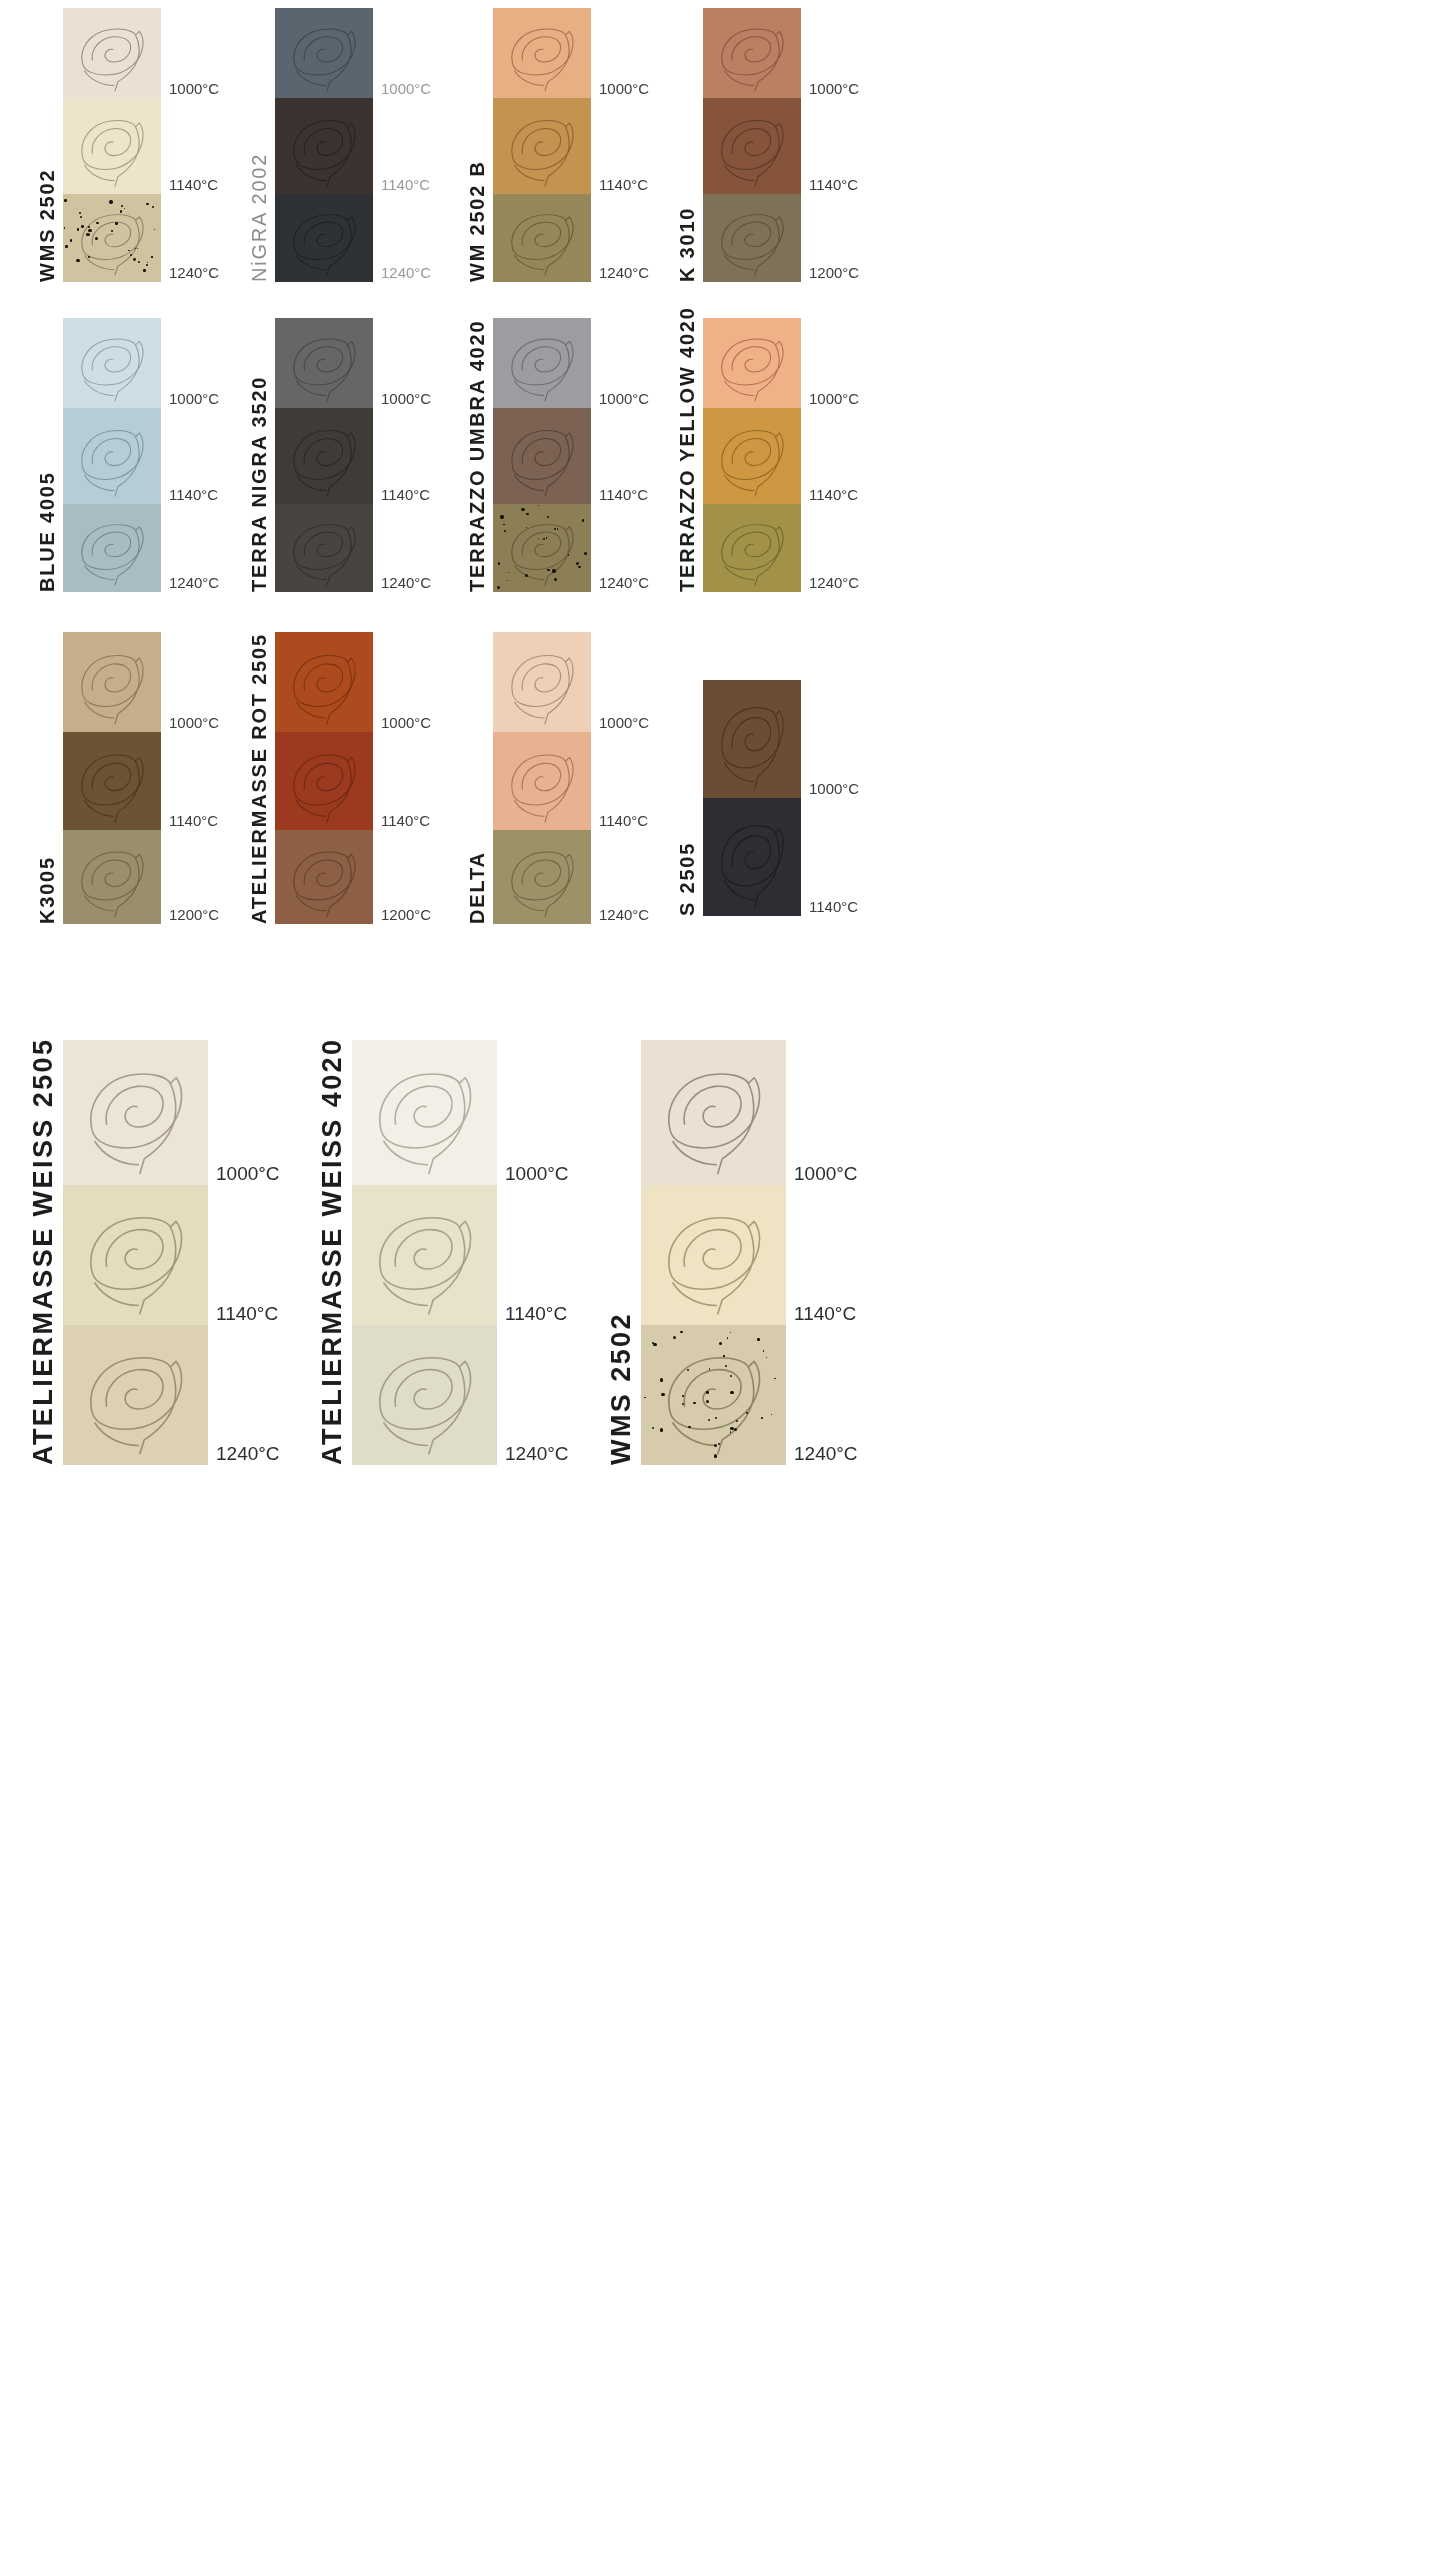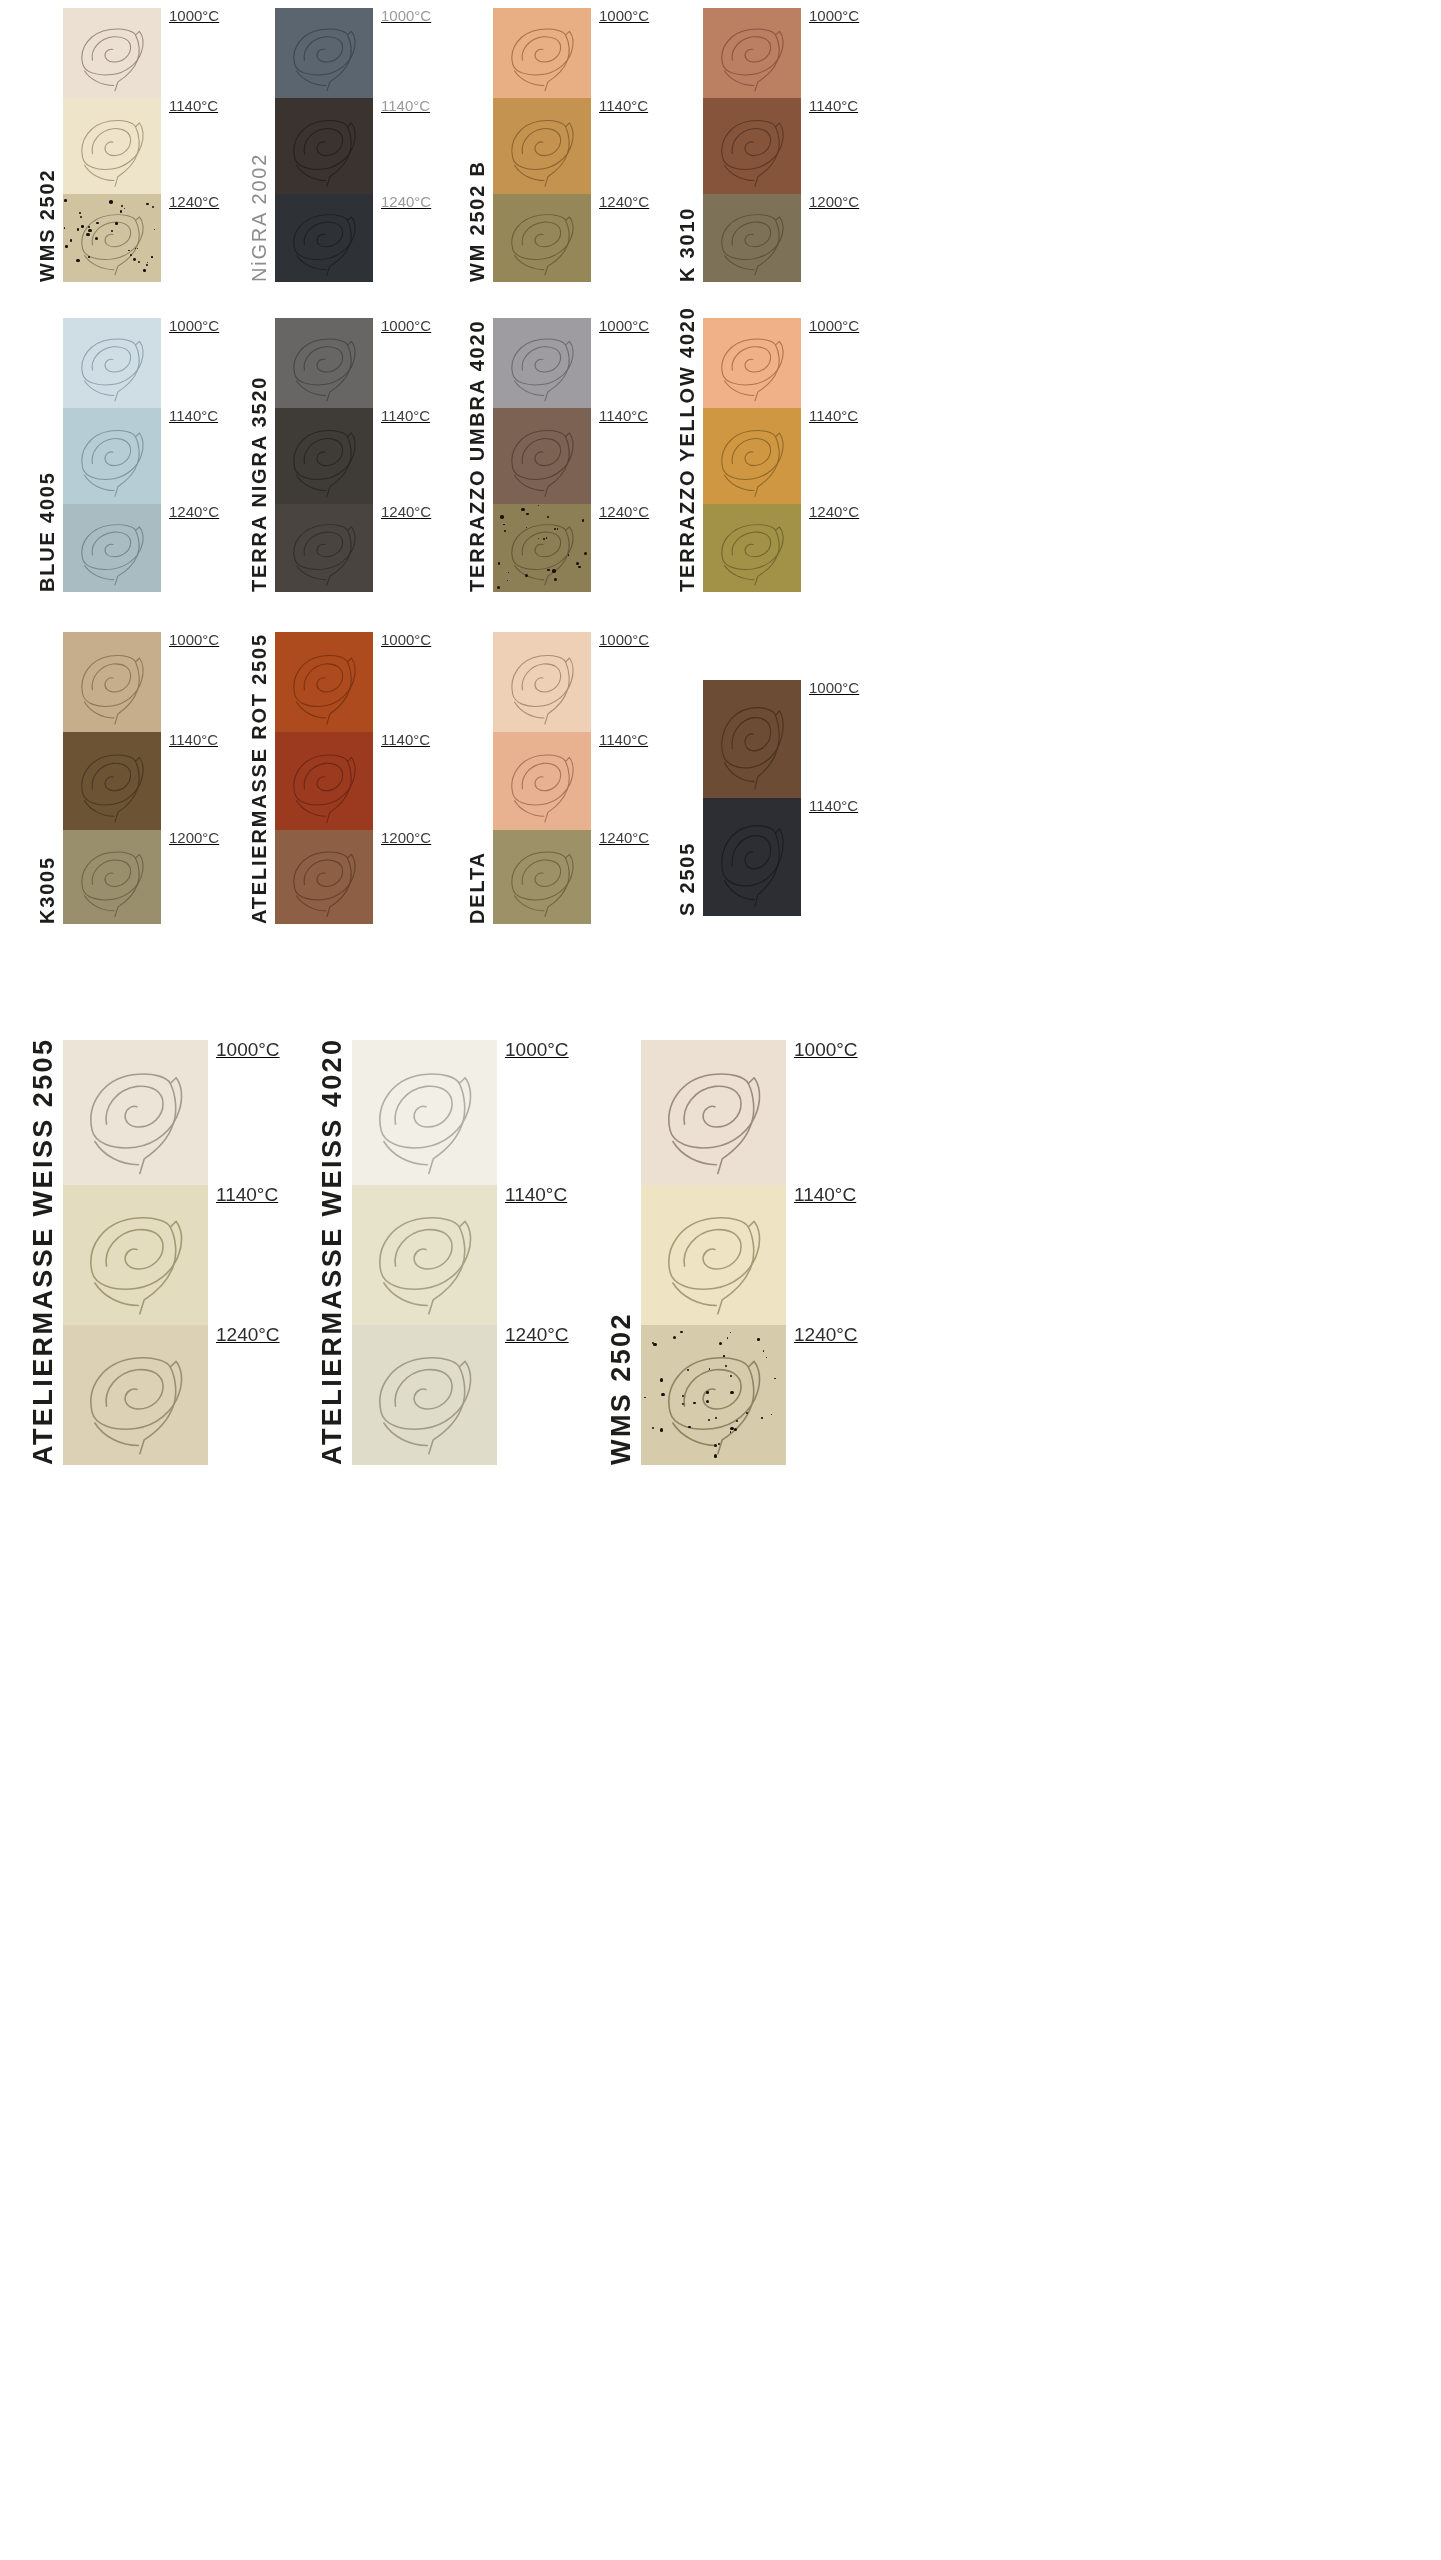--- a/index.html
+++ b/index.html
@@ -11,21 +11,21 @@
   .sheet{position:relative;width:1441px;height:2560px;}
 
   
   .group{position:absolute;display:flex;align-items:flex-end;}
   .vlabel{
     writing-mode:vertical-rl;transform:rotate(180deg);
     letter-spacing:.09em;white-space:nowrap;line-height:1;
     text-align:left;
   }
   .stack{display:flex;flex-direction:column;}
-  .row{display:flex;text-decoration:underline;}
+  .row{display:flex;align-items:flex-end;}
   .swatch{
     position:relative;overflow:hidden;flex:none;
     background-repeat:no-repeat;
   }
   .temp{
     white-space:nowrap;line-height:1;padding-bottom:2px;
   }
 
   
   .spiral{position:absolute;inset:0;width:100%;height:100%;}

